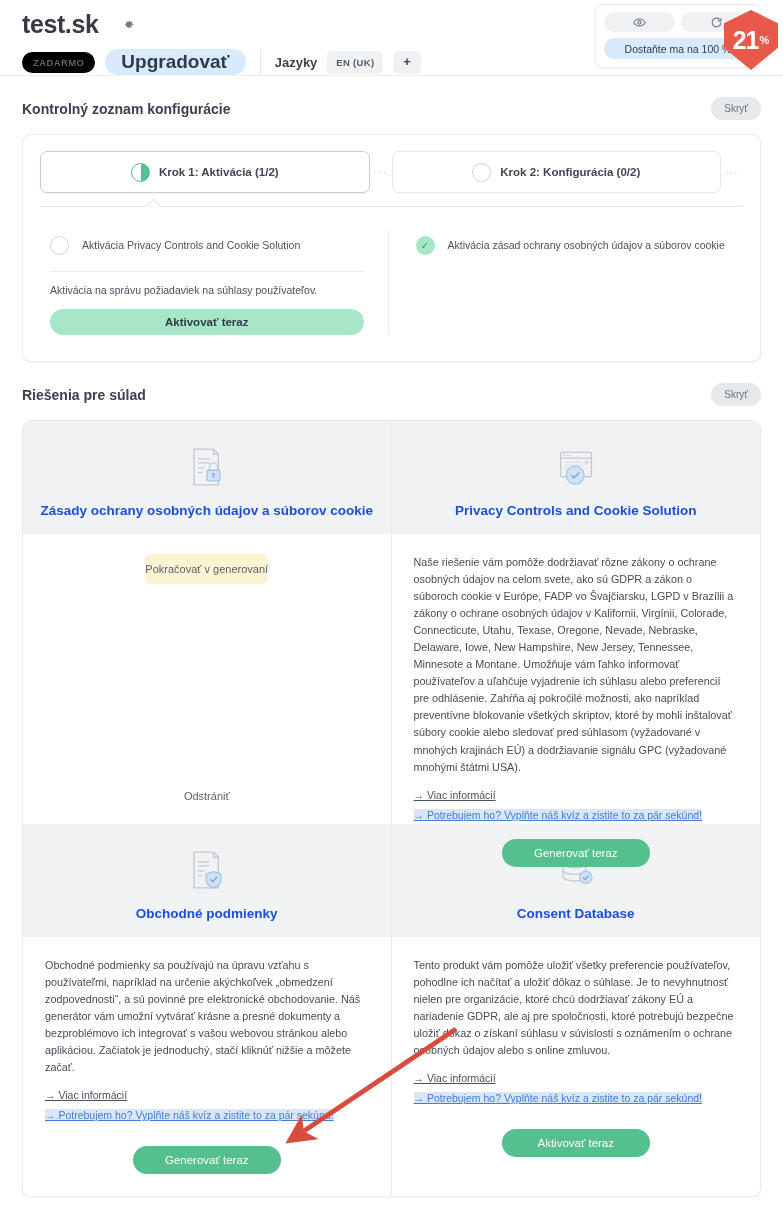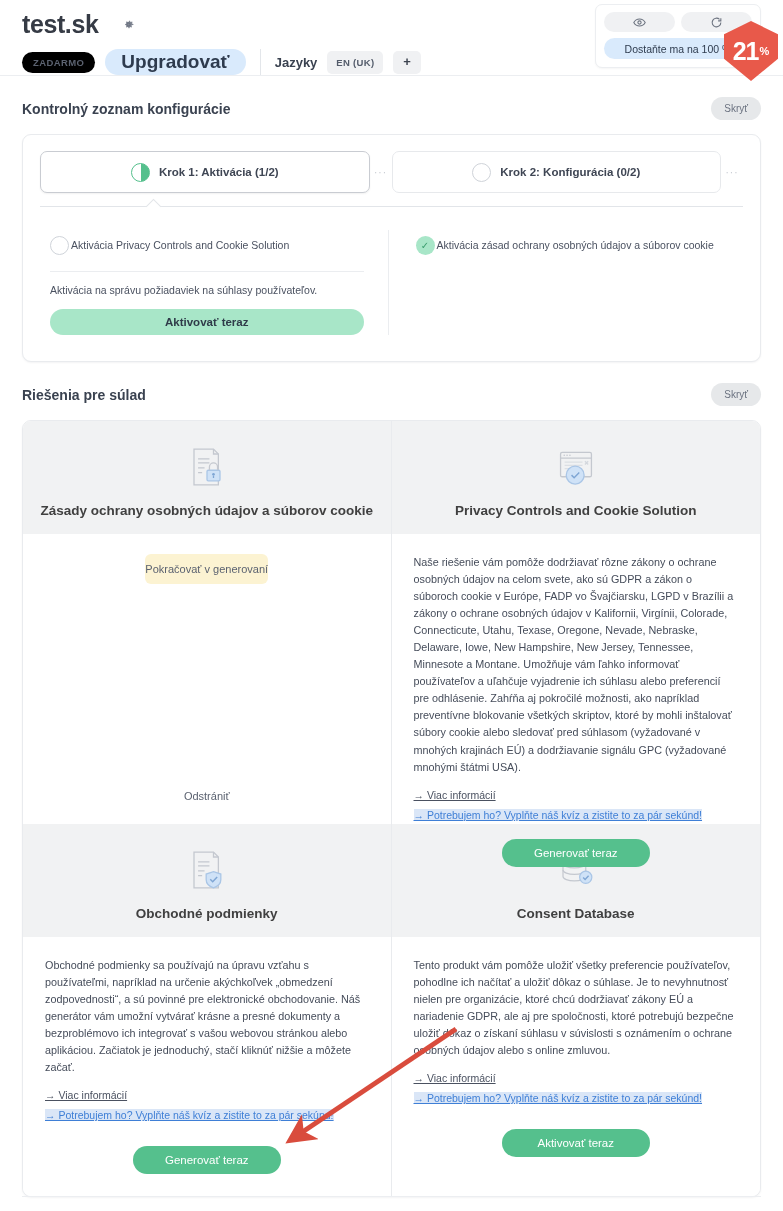--- a/index.html
+++ b/index.html
@@ -68,21 +68,21 @@
     flex: 1; height: 20px; border-radius: 10px; background: #f0f1f3;
     display: flex; align-items: center; justify-content: center;
     color: #6d7481;
   }
   .hud-cta {
     margin-top: 6px; height: 21px; border-radius: 11px;
     background: #d9eafc; color: #2e3b4e;
     font-size: 10.5px; display: flex; align-items: center; justify-content: center;
   }
   .shield {
-    position: absolute; right: -18px; top: 16px;
+    position: absolute; right: -18px; top: 5px;
     width: 54px; height: 60px; background: #e8594a;
     clip-path: polygon(50% 0%, 100% 22%, 100% 63%, 50% 100%, 0% 63%, 0% 22%);
     display: flex; align-items: center; justify-content: center;
     color: #fff;
   }
   .shield b { font-size: 25px; letter-spacing: -1px; line-height: 1; }
   .shield i { font-style: normal; font-size: 11px; font-weight: bold; margin-left: 1px; }
 
   
   .section { padding: 0 22px; }
@@ -123,21 +123,21 @@
   .caret {
     position: absolute; left: 108px; top: -5px; width: 11px; height: 11px;
     background: #fff; border-left: 1px solid #e2e5e9; border-top: 1px solid #e2e5e9;
     transform: rotate(45deg);
   }
 
   .check-cols { display: flex; padding: 14px 17px 26px; }
   .check-col { flex: 1; padding: 0 14px; }
   .check-col.left { border-right: 1px solid #ebedf0; padding-left: 10px; padding-right: 24px; }
   .check-col.right { padding-left: 27px; }
-  .check-row { display: flex; align-items: center; gap: 2px; min-height: 30px; }
+  .check-row { display: flex; align-items: center; gap: 13px; min-height: 30px; }
   .check-row .label { font-size: 10.5px; color: #4a5160; }
   .circle-empty { width: 19px; height: 19px; border-radius: 50%; border: 1.2px solid #cfd3d9; flex: 0 0 auto; }
   .circle-done {
     width: 19px; height: 19px; border-radius: 50%; background: #a8e6c8; flex: 0 0 auto;
     display: flex; align-items: center; justify-content: center; color: #3a9d6e; font-size: 10px;
   }
   .hr-thin { height: 1px; background: #ebedf0; margin: 11px 0 12px; }
   .sub-text { font-size: 10.5px; color: #4a5160; margin-bottom: 13px; }
   .btn-soft {
     display: block; width: 100%; height: 26px; border-radius: 13px;
@@ -146,21 +146,21 @@
     display: flex; align-items: center; justify-content: center;
   }
 
   
   .grid-panel { border: 1px solid #e9ebee; border-radius: 9px; background: #fff; box-shadow: 0 1px 2px rgba(16,24,40,.05); overflow: hidden; }
   .row-head { display: flex; background: #f1f2f3; }
   .row-body { display: flex; background: #fff; }
   .cell { flex: 1 1 50%; width: 50%; }
   .cell.bordered { border-right: 1px solid #e9ebee; }
   .card-head { padding: 20px 10px 16px; text-align: center; }
-  .card-title { font-size: 13.5px; font-weight: bold; color: #404040; margin-top: 10px; }
+  .card-title { font-size: 13.5px; font-weight: bold; color: #1d4ed8; margin-top: 10px; }
   .art { height: 52px; display: flex; align-items: flex-end; justify-content: center; }
 
   .card-body { padding: 20px 22px 22px; position: relative; display: flex; flex-direction: column; }
   .para { font-size: 10.8px; line-height: 1.58; color: #454c5a; }
   .links { margin-top: 13px; }
   .link-more {
     font-size: 10.5px; color: #4a5160; text-decoration: underline; display: block; margin-bottom: 4px;
   }
   .link-quiz {
     font-size: 10.5px; color: #3f7fd6; background: #dae6f7; text-decoration: underline; display: inline-block;

